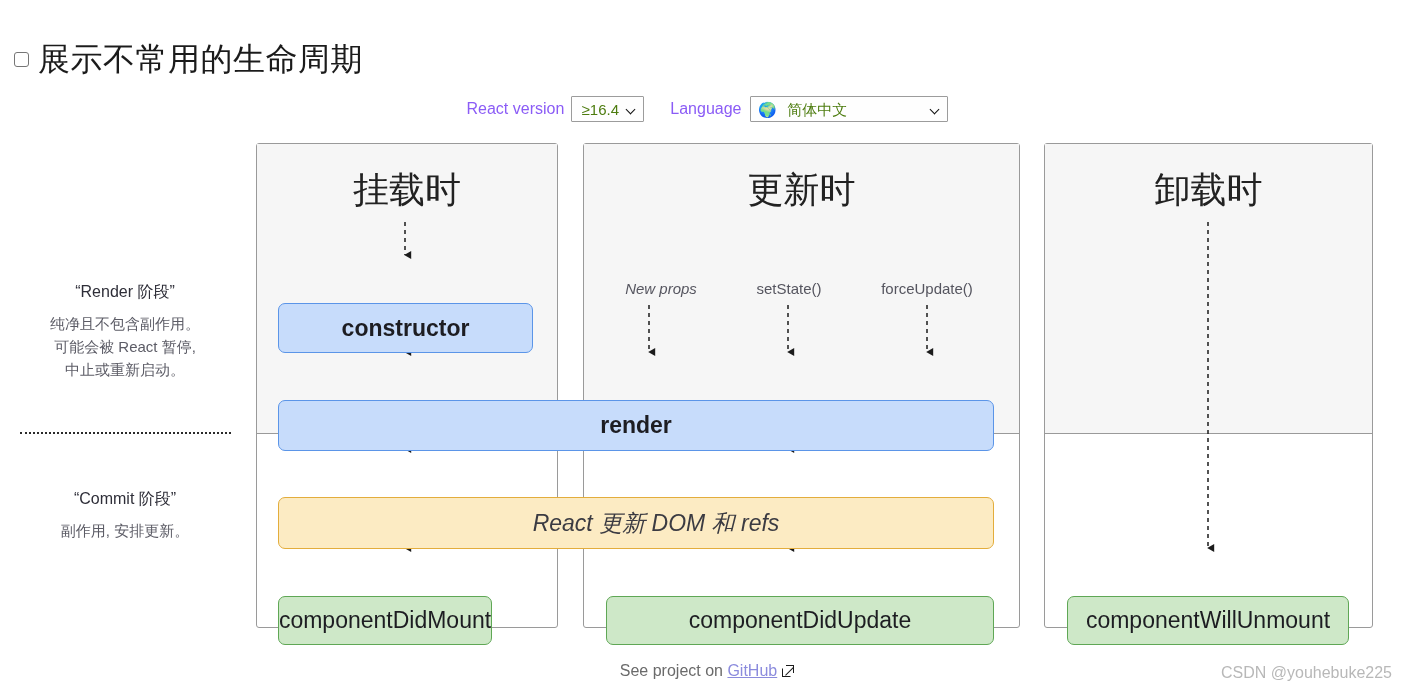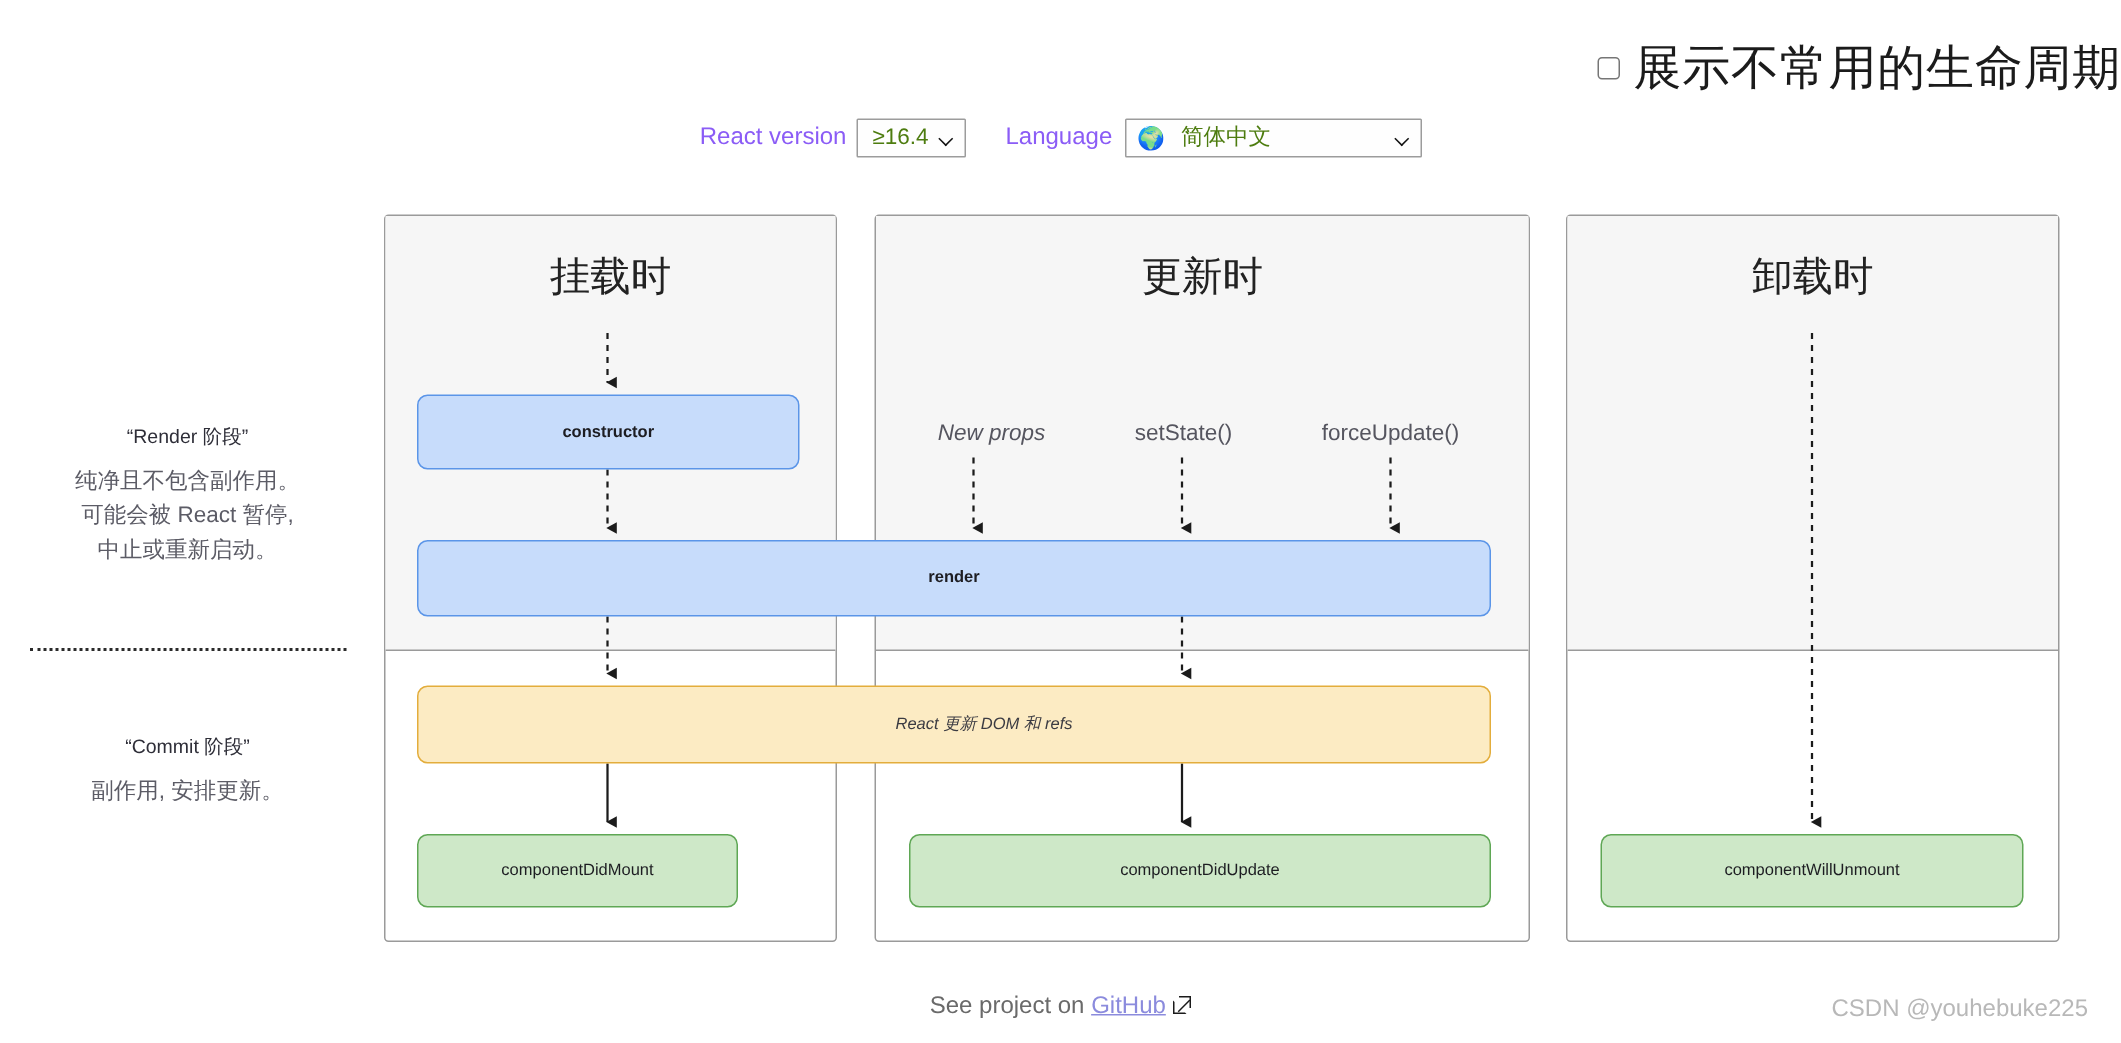--- a/index.html
+++ b/index.html
@@ -15,25 +15,25 @@
     color: #24292e;
     overflow: hidden;
   }
 
   
   #header {
     position: absolute;
     left: 0; top: 0; width: 1414px;
   }
   #page-title {
-    text-align: right;
+    text-align: left;
     font-size: 32px;
     font-weight: 400;
     color: #1b1b1b;
-    margin: 0;
+    margin: 14px;
     padding-top: 24px;
     letter-spacing: 0.5px;
     white-space: nowrap;
   }
   #title-checkbox {
     display: inline-block;
     width: 15px;
     height: 15px;
     border: 1.6px solid #767676;
     border-radius: 3px;
@@ -113,21 +113,21 @@
     width: 250px;
     height: 485px;
   }
   .phase-note {
     position: absolute;
     left: 0; width: 250px;
     text-align: center;
     color: #5c5c66;
   }
   .phase-title {
-    font-size: 13px;
+    font-size: 16px;
     color: #2e2e38;
     margin-bottom: 9px;
   }
   .phase-desc {
     font-size: 15px;
     line-height: 23px;
     color: #5c5c66;
   }
   #render-note { top: 139px; }
   #commit-note { top: 346px; }
@@ -167,36 +167,37 @@
   }
   #col-mount   { left: 0px;   width: 302px; }
   #col-update  { left: 327px; width: 437px; }
   #col-unmount { left: 788px; width: 329px; }
 
   .col-heading {
     position: absolute;
     left: 0; right: 0;
     top: 22px;
     text-align: center;
-    font-size: 27px;
+    font-size: 36px;
     color: #222;
     font-weight: 400;
   }
 
   
   .node {
     position: absolute;
     box-sizing: border-box;
     border-radius: 7px;
     text-align: left;
-    font-size: 11px;
+    font-size: 23px;
     line-height: 1;
     display: flex;
     align-items: center;
     justify-content: center;
+    margin-top: 40px;
   }
   .node-blue {
     background: #c7dcfb;
     border: 1.3px solid #5b95e8;
     color: #1d1d22;
     font-weight: bold;
   }
   .node-green {
     background: #cee8c8;
     border: 1.3px solid #5fa755;

